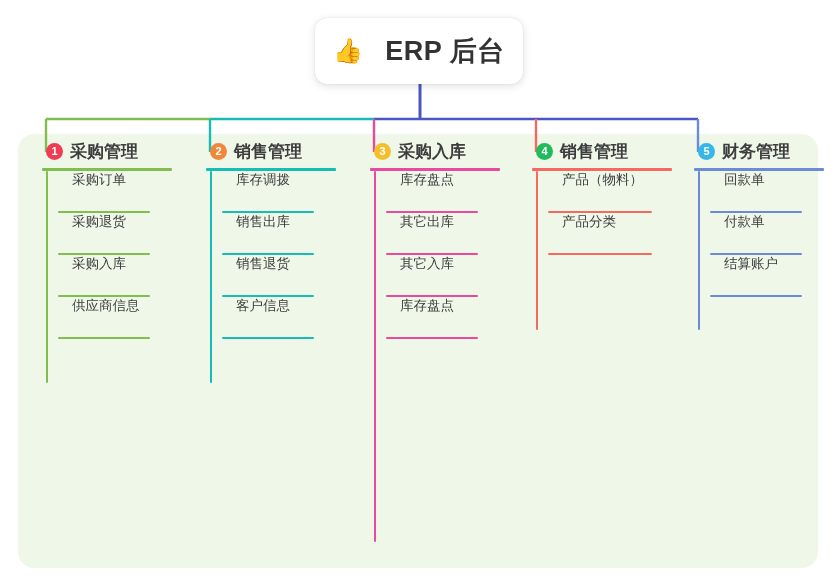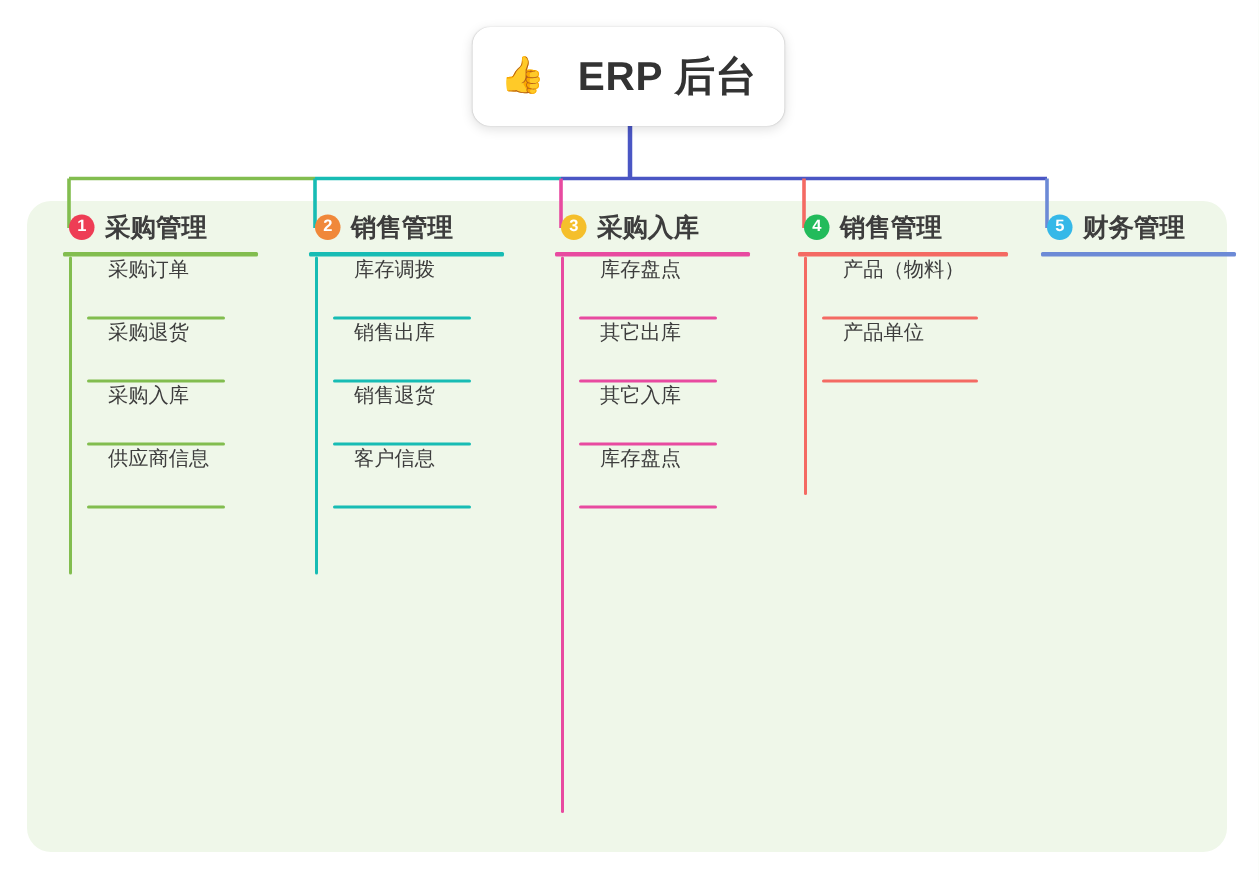--- a/index.html
+++ b/index.html
@@ -260,25 +260,40 @@
         <span class="col-title">销售管理</span>
       </div>
       <div class="head-rule" style="background: rgb(244, 106, 99);"></div>
       <div class="items">
         <div class="spine" style="background: rgb(244, 106, 99); height: 159px;"></div>
         <div class="item">
           <span class="item-label">产品（物料）</span>
           <div class="item-rule" style="background: rgb(244, 106, 99);"></div>
         </div>
         <div class="item">
-          <span class="item-label">产品单位</span>
+          <span class="item-label">产品分类</span>
           <div class="item-rule" style="background: rgb(244, 106, 99);"></div>
         </div>
       </div>
     </div>
     <div class="column" style="left: 680px;">
       <div class="col-head">
         <span class="badge" style="background: rgb(53, 184, 232);">5</span>
         <span class="col-title">财务管理</span>
       </div>
       <div class="head-rule" style="background: rgb(108, 138, 214);"></div>
+      <div class="items">
+        <div class="spine" style="background: rgb(108, 138, 214); height: 159px;"></div>
+        <div class="item">
+          <span class="item-label">回款单</span>
+          <div class="item-rule" style="background: rgb(108, 138, 214);"></div>
+        </div>
+        <div class="item">
+          <span class="item-label">付款单</span>
+          <div class="item-rule" style="background: rgb(108, 138, 214);"></div>
+        </div>
+        <div class="item">
+          <span class="item-label">结算账户</span>
+          <div class="item-rule" style="background: rgb(108, 138, 214);"></div>
+        </div>
+      </div>
     </div>
   </div>
 
 </body></html>

